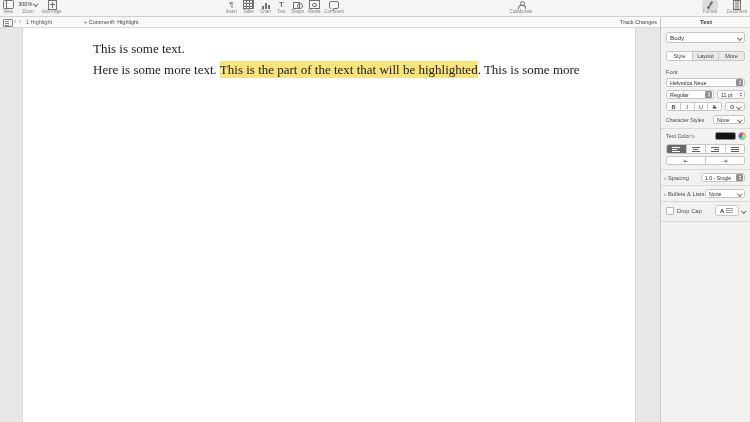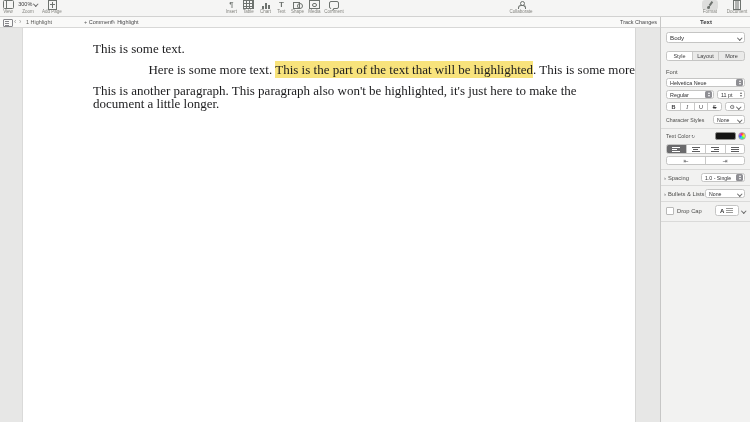--- a/index.html
+++ b/index.html
@@ -45,21 +45,21 @@
   .sb-txt{font-size:5.5px;color:#5c5c5a;line-height:10px;white-space:nowrap;}
   .sb-btn{font-size:5.5px;color:#48484a;line-height:10px;white-space:nowrap;}
   .nav-ch{font-size:7px;color:#9a9a98;line-height:10px;}
   
   .gutterL{left:0;top:28px;width:22px;bottom:0;background:#e7e7e6;border-right:1px solid #dadad9;}
   .page{left:23px;top:28px;width:613px;bottom:0;background:#ffffff;border-right:1px solid #d6d6d5;padding:5px 0 0 70px;box-sizing:border-box;}
   .gutterR{left:637px;top:28px;width:23px;bottom:0;background:#e7e7e6;}
   .doc-h1{font-size:18px;font-weight:bold;color:#121212;letter-spacing:-0.2px;line-height:22px;white-space:nowrap;}
   .doc-p{font-size:13px;color:#1b1b1d;line-height:13.4px;white-space:nowrap;font-family:Liberation Serif, serif;}
   .doc-intro{margin-top:9px;}
-  .doc-para1{margin-top:8px;text-align:right;}
+  .doc-para1{margin-top:8px;}
   .doc-para2{margin-top:7px;}
   .hl{background:#F8E37C;padding:1px 0;}
   
   .sidebar{left:660px;top:17px;width:90px;bottom:0;background:#f2f2f1;border-left:1px solid #c7c7c6;box-sizing:border-box;}
   .sb-head{left:0;top:0;width:90px;height:10px;border-bottom:1px solid #d8d8d7;text-align:center;font-size:6px;font-weight:bold;color:#3a3a3c;line-height:10px;background:#f9f9f8;}
   .ctl{background:#fff;border:1px solid #c5c5c4;border-radius:2.5px;box-sizing:border-box;display:flex;align-items:center;}
   .ctl-txt{font-size:5.8px;color:#2f2f31;padding-left:3px;white-space:nowrap;overflow:hidden;flex:1;}
   .ctl .chev{margin-right:3px;}
   .seg{display:flex;border:1px solid #c5c5c4;border-radius:2.5px;overflow:hidden;box-sizing:border-box;background:#eaeae9;}
   .seg>div{flex:1;display:flex;align-items:center;justify-content:center;font-size:5.5px;color:#3c3c3e;border-right:1px solid #c9c9c8;}
@@ -215,24 +215,20 @@
   </div>
 </div>
 
 <div class="a gutterL"></div>
 
 <div class="a page">
   <div class="doc-p doc-intro">This is some text.</div>
   <div class="doc-p doc-para1">
     <div><span>Here is some more text. </span><span class="hl" style="background: rgb(248, 227, 124);">This is the part of the text that will be highlighted</span><span>. This is some more</span></div>
   </div>
-  <div class="doc-p doc-para2">
-    <div>This is another paragraph. This paragraph also won't be highlighted, it's just here to make the</div>
-    <div>document a little longer.</div>
-  </div>
 </div>
 
 <div class="a gutterR"></div>
 
 <div class="a sidebar">
   <div class="a sb-head">Text</div>
 
   <div class="a ctl" style="left:5px;right:5px;top:15px;height:11px;">
     <span class="ctl-txt" style="font-size:6.2px;">Body</span>
     <span class="chev"></span>

